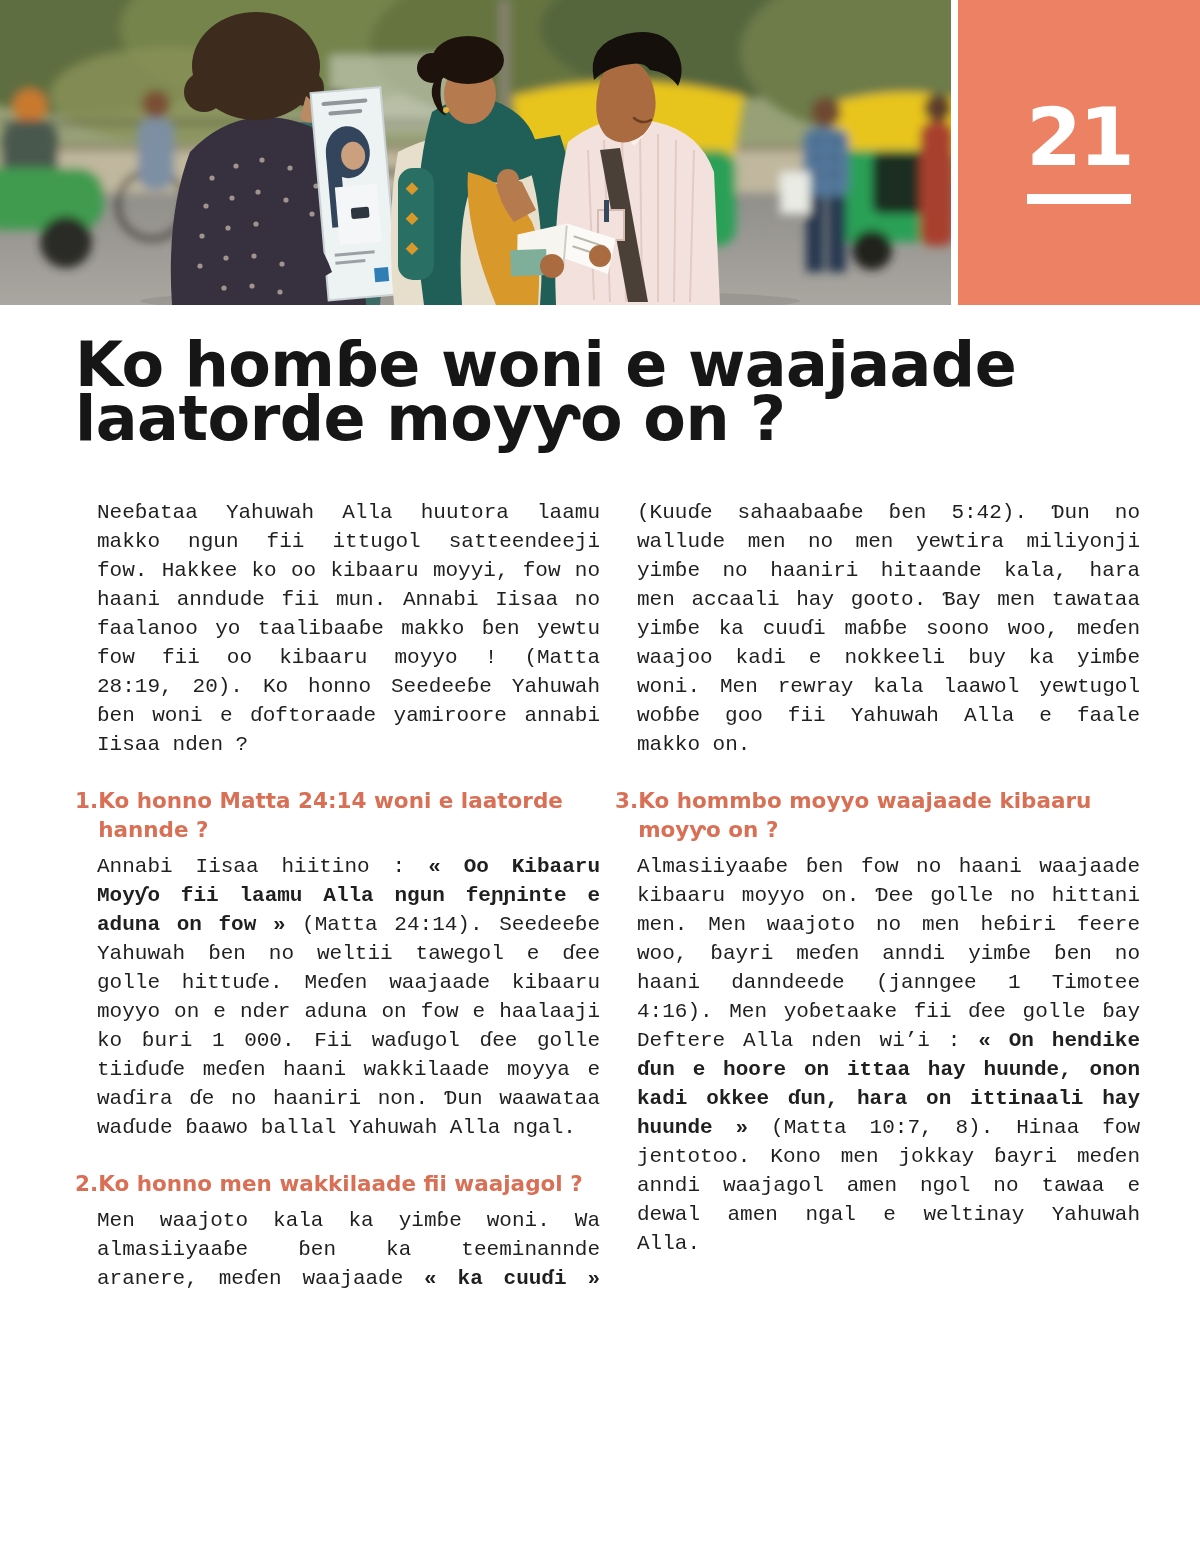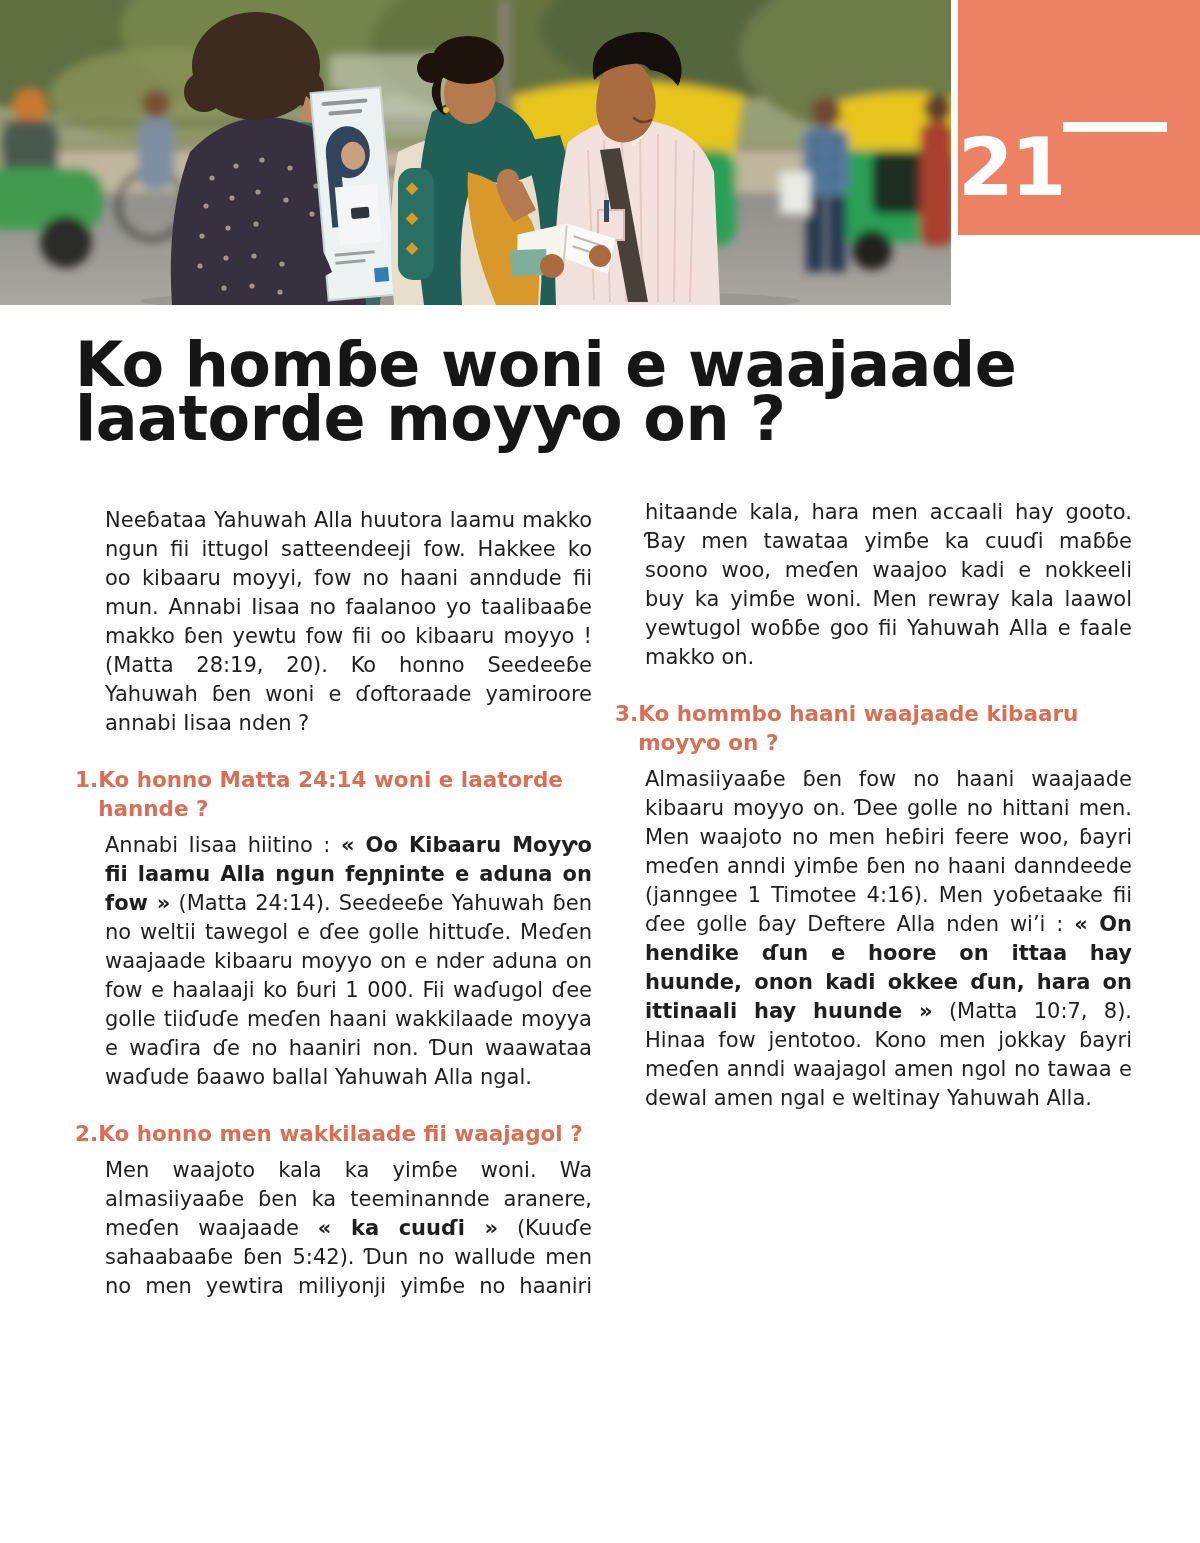--- a/index.html
+++ b/index.html
@@ -9,23 +9,23 @@
     height:1543px;
     background:#ffffff;
     font-family:"DejaVu Sans","Liberation Sans",sans-serif;
     color:#1f1f1f;
     overflow:hidden;
   }
   
   .hero{position:absolute;top:0;left:0;width:1200px;height:305px;}
   .photo{position:absolute;top:0;left:0;display:block;}
   .lesson-badge{
-    position:absolute;top:0;left:958px;width:242px;height:235px;
+    position:absolute;top:0;left:958px;width:242px;height:305px;
     background:var(--accent,#ed8163);
-    display:flex;flex-direction:row;align-items:center;
+    display:flex;flex-direction:column;align-items:center;
   }
   .lesson-number{
     margin-top:100px;
     font-size:80px;font-weight:bold;line-height:76px;
     letter-spacing:-3px;color:#ffffff;
   }
   .lesson-underline{
     margin-top:18px;width:104px;height:10px;background:#ffffff;
   }
   
@@ -35,21 +35,21 @@
     letter-spacing:-0.5px;color:#161616;
   }
   
   .columns{
     position:absolute;left:75px;top:498px;
     width:1065px;height:812px;
     column-count:2;column-gap:15px;column-fill:auto;
     font-size:21px;line-height:29px;
     text-align:justify;
   }
-  .intro,.para{margin:8px;padding-left:22px;}
+  .intro,.para{margin:0;padding-left:22px;font-family:Liberation Mono, monospace;}
   .q-heading{
     display:flex;
     margin:27px 0 8px 0;
     font-weight:bold;font-size:21.5px;line-height:29px;
     color:var(--heading,#d96f55);
     text-align:left;
     break-inside:avoid;
   }
   .q-num{flex:0 0 22px;}
   .q-text{flex:1;}
@@ -255,18 +255,18 @@
     <p class="para"><span>Annabi Iisaa hiitino : </span><b>«&nbsp;Oo Kibaaru Moyƴo fii laamu Alla ngun feɲɲinte e aduna on fow&nbsp;»</b><span> (Matta 24:14). Seedeeɓe Yahuwah ɓen no weltii tawegol e ɗee golle hittuɗe. Meɗen waajaade kibaaru moyyo on e nder aduna on fow e haalaaji ko ɓuri 1&nbsp;000. Fii waɗugol ɗee golle tiiɗuɗe meɗen haani wakkilaade moyya e waɗira ɗe no haaniri non. Ɗun waawataa waɗude ɓaawo ballal Yahuwah Alla ngal.</span></p>
 
     <div class="q-heading">
       <span class="q-num">2.</span>
       <span class="q-text">Ko honno men wakkilaade fii waajagol ?</span>
     </div>
     <p class="para"><span>Men waajoto kala ka yimɓe woni. Wa almasiiyaaɓe ɓen ka teeminannde aranere, meɗen waajaade </span><b>«&nbsp;ka cuuɗi&nbsp;»</b><span> (Kuuɗe sahaabaaɓe ɓen 5:42). Ɗun no wallude men no men yewtira miliyonji yimɓe no haaniri hitaande kala, hara men accaali hay gooto. Ɓay men tawataa yimɓe ka cuuɗi maɓɓe soono woo, meɗen waajoo kadi e nokkeeli buy ka yimɓe woni. Men rewray kala laawol yewtugol woɓɓe goo fii Yahuwah Alla e faale makko on.</span></p>
 
     <div class="q-heading">
       <span class="q-num">3.</span>
-      <span class="q-text">Ko hommbo haani waajaade kibaaru moyƴo on ?</span>
+      <span class="q-text">Ko hommbo moyyo waajaade kibaaru moyƴo on ?</span>
     </div>
     <p class="para"><span>Almasiiyaaɓe ɓen fow no haani waajaade kibaaru moyyo on. Ɗee golle no hittani men. Men waajoto no men heɓiri feere woo, ɓayri meɗen anndi yimɓe ɓen no haani danndeede (janngee 1&nbsp;Timotee 4:16). Men yoɓetaake fii ɗee golle ɓay Deftere Alla nden wi’i : </span><b>«&nbsp;On hendike ɗun e hoore on ittaa hay huunde, onon kadi okkee ɗun, hara on ittinaali hay huunde&nbsp;»</b><span> (Matta 10:7, 8). Hinaa fow jentotoo. Kono men jokkay ɓayri meɗen anndi waajagol amen ngol no tawaa e dewal amen ngal e weltinay Yahuwah Alla.</span></p>
 
   </div>
 </div>
 
 </body></html>

